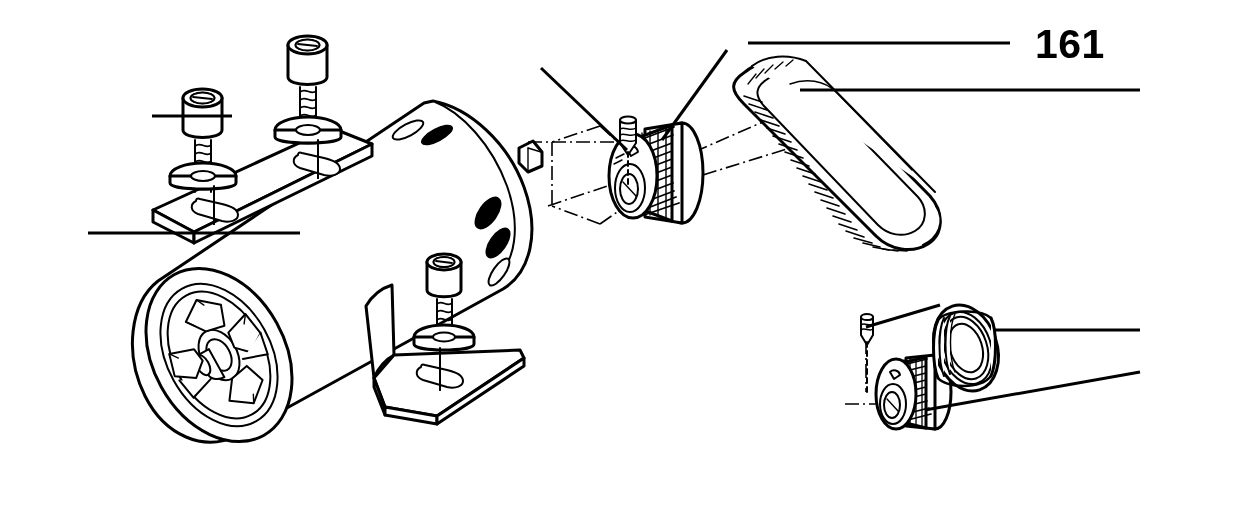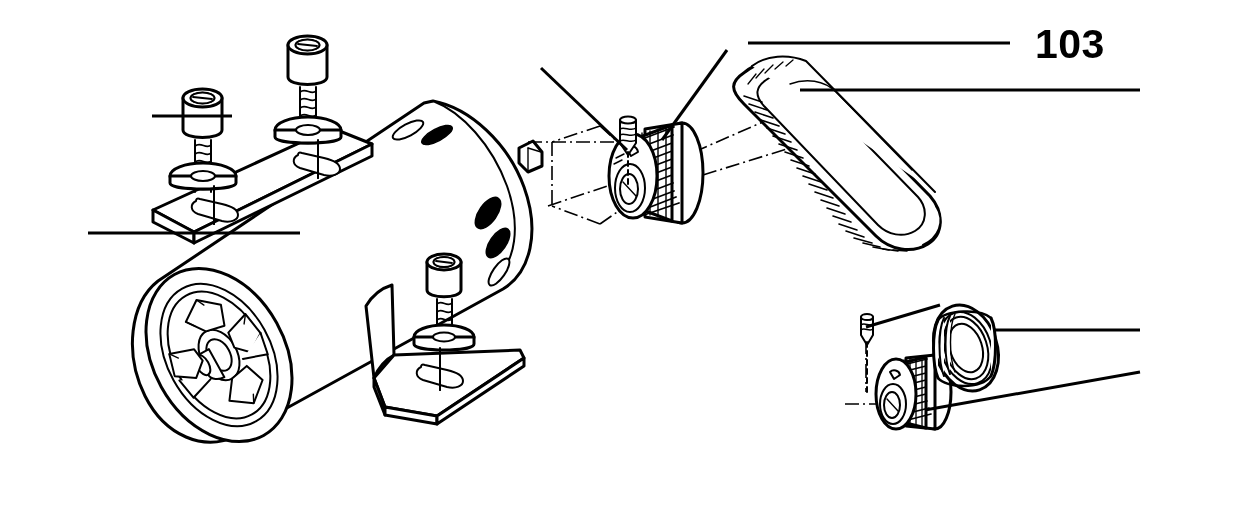--- a/index.html
+++ b/index.html
@@ -427,15 +427,15 @@
       <path class="leader" d="M727,50 L662,140"></path>
       <path class="leader" d="M748,43 L1010,43"></path>
       <path class="leader" d="M800,90 L1140,90"></path>
       <path class="leader" d="M995,330 L1140,330"></path>
       <path class="leader" d="M925,410 L1140,372"></path>
       <path class="leader" d="M866,327 L940,305"></path>
     </g>
 
   </svg>
 
-  <div class="callout-number" style="left:1035px; top:24px;">103</div>
+  <div class="callout-number" style="left:1035px; top:24px;">161</div>
 
 </div>
 
 </body></html>

